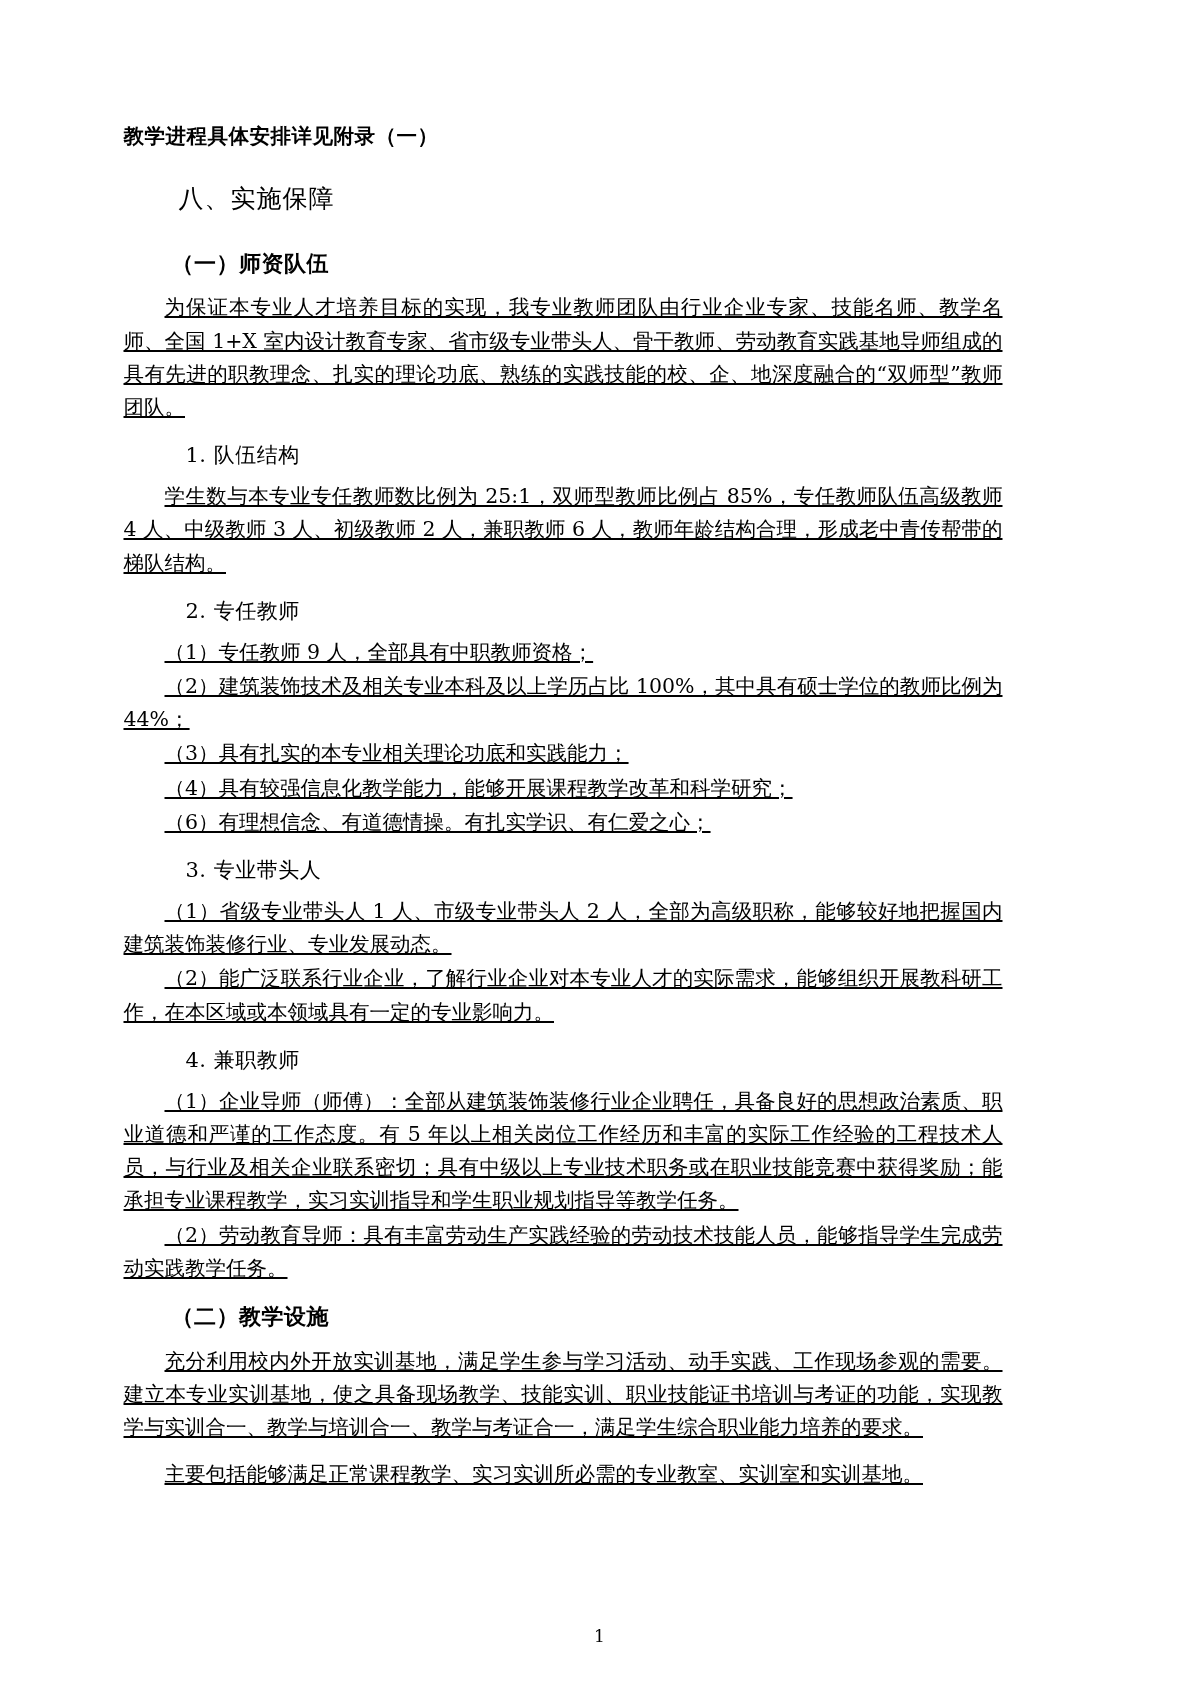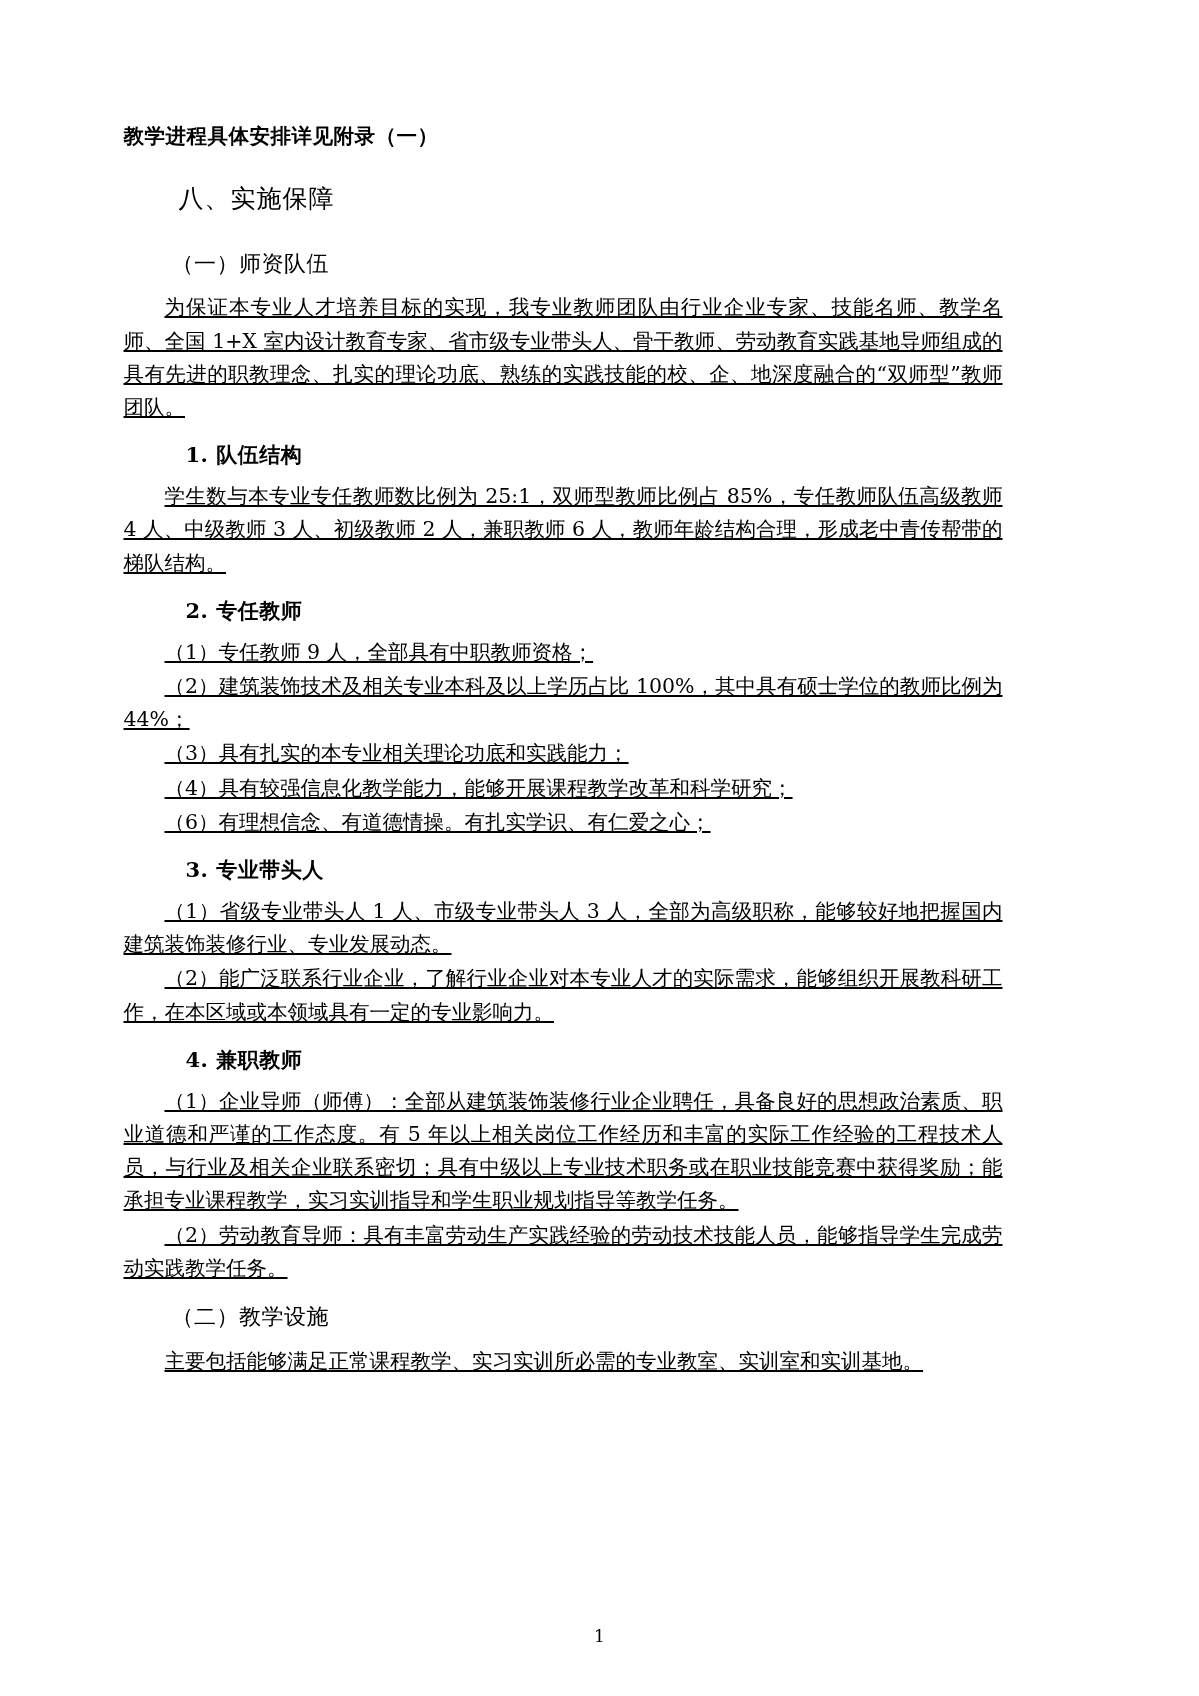--- a/index.html
+++ b/index.html
@@ -30,28 +30,28 @@
   }
   h1.sec-title {
     font-size: 25px;
     font-weight: normal;
     margin: 0 0 26px 0;
     padding-left: 55px;
     letter-spacing: 1px;
   }
   h2.sub-title {
     font-size: 22px;
-    font-weight: normal;
+    font-weight: bold;
     margin: 0 0 10px 0;
     padding-left: 48px;
     letter-spacing: 0.5px;
   }
   h3.item-title {
     font-size: 21px;
-    font-weight: bold;
+    font-weight: normal;
     margin: 14px 0 8px 0;
     padding-left: 62px;
     letter-spacing: 0.5px;
   }
   p.para {
     margin: 0 16px 3px 0;
     text-align: justify;
     text-justify: inter-ideograph;
     text-indent: 2em;
     text-decoration: underline;
@@ -89,27 +89,28 @@
     <p class="para gap">学生数与本专业专任教师数比例为 25:1，双师型教师比例占 85%，专任教师队伍高级教师 4 人、中级教师 3 人、初级教师 2 人，兼职教师 6 人，教师年龄结构合理，形成老中青传帮带的梯队结构。</p>
 
     <h3 class="item-title">2. 专任教师</h3>
     <p class="para tight">（1）专任教师 9 人，全部具有中职教师资格；</p>
     <p class="para tight">（2）建筑装饰技术及相关专业本科及以上学历占比 100%，其中具有硕士学位的教师比例为 44%；</p>
     <p class="para tight">（3）具有扎实的本专业相关理论功底和实践能力；</p>
     <p class="para tight">（4）具有较强信息化教学能力，能够开展课程教学改革和科学研究；</p>
     <p class="para gap">（6）有理想信念、有道德情操。有扎实学识、有仁爱之心；</p>
 
     <h3 class="item-title">3. 专业带头人</h3>
-    <p class="para tight">（1）省级专业带头人 1 人、市级专业带头人 3 人，全部为高级职称，能够较好地把握国内建筑装饰装修行业、专业发展动态。</p>
+    <p class="para tight">（1）省级专业带头人 1 人、市级专业带头人 2 人，全部为高级职称，能够较好地把握国内建筑装饰装修行业、专业发展动态。</p>
     <p class="para gap">（2）能广泛联系行业企业，了解行业企业对本专业人才的实际需求，能够组织开展教科研工作，在本区域或本领域具有一定的专业影响力。</p>
 
     <h3 class="item-title">4. 兼职教师</h3>
     <p class="para tight">（1）企业导师（师傅）：全部从建筑装饰装修行业企业聘任，具备良好的思想政治素质、职业道德和严谨的工作态度。有 5 年以上相关岗位工作经历和丰富的实际工作经验的工程技术人员，与行业及相关企业联系密切；具有中级以上专业技术职务或在职业技能竞赛中获得奖励；能承担专业课程教学，实习实训指导和学生职业规划指导等教学任务。</p>
     <p class="para gap">（2）劳动教育导师：具有丰富劳动生产实践经验的劳动技术技能人员，能够指导学生完成劳动实践教学任务。</p>
 
     <h2 class="sub-title">（二）教学设施</h2>
+    <p class="para gap">充分利用校内外开放实训基地，满足学生参与学习活动、动手实践、工作现场参观的需要。建立本专业实训基地，使之具备现场教学、技能实训、职业技能证书培训与考证的功能，实现教学与实训合一、教学与培训合一、教学与考证合一，满足学生综合职业能力培养的要求。</p>
 
     <p class="para">主要包括能够满足正常课程教学、实习实训所必需的专业教室、实训室和实训基地。</p>
 
   </div>
 
   <div class="page-number">1</div>
 </div>
 
 </body></html>

